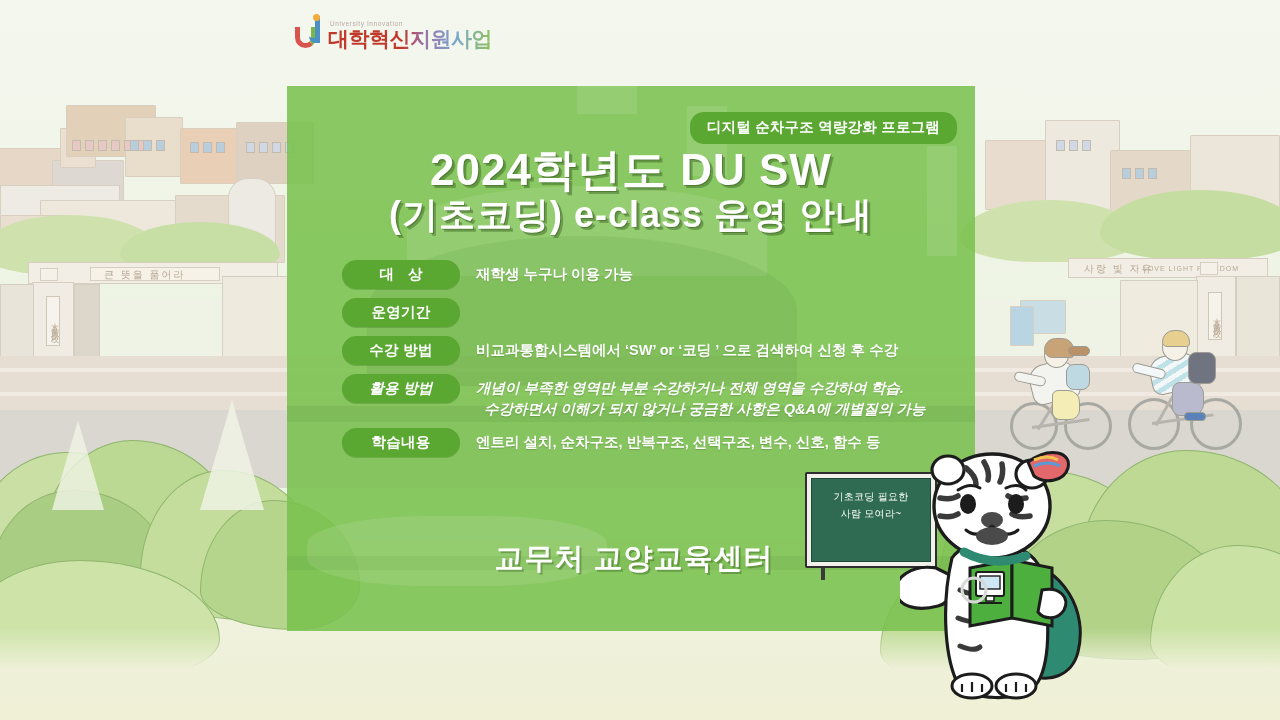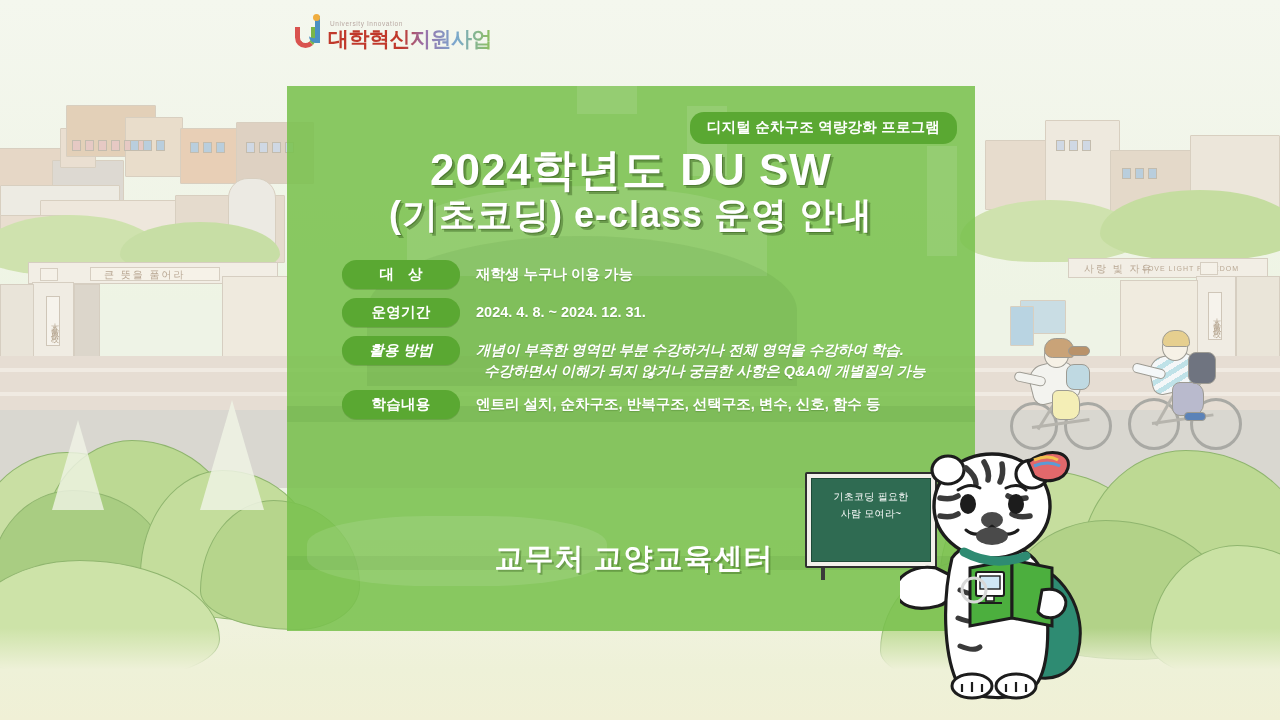--- a/index.html
+++ b/index.html
@@ -487,23 +487,26 @@
 
       <div class="info-table">
 
         <div class="info-row">
           <div class="pill spaced">대상</div>
           <div class="info-val">재학생 누구나 이용 가능</div>
         </div>
 
         <div class="info-row">
           <div class="pill">운영기간</div>
-          <div class="info-val">2024. 4. 8. ~ 2024. 12. 31.</div>
         </div>
 
+        <div class="info-row">
+          <div class="pill">수강 방법</div>
+          <div class="info-val">비교과통합시스템에서 ‘SW’ or ‘코딩 ’ 으로 검색하여 신청 후 수강</div>
+        </div>
 
         <div class="info-row tall">
           <div class="pill">활용 방법</div>
           <div class="info-val">
             <span>개념이 부족한 영역만 부분 수강하거나 전체 영역을 수강하여 학습.</span>
             <span class="l2">수강하면서 이해가 되지 않거나 궁금한 사항은 Q&amp;A에 개별질의 가능</span>
           </div>
         </div>
 
         <div class="info-row">

